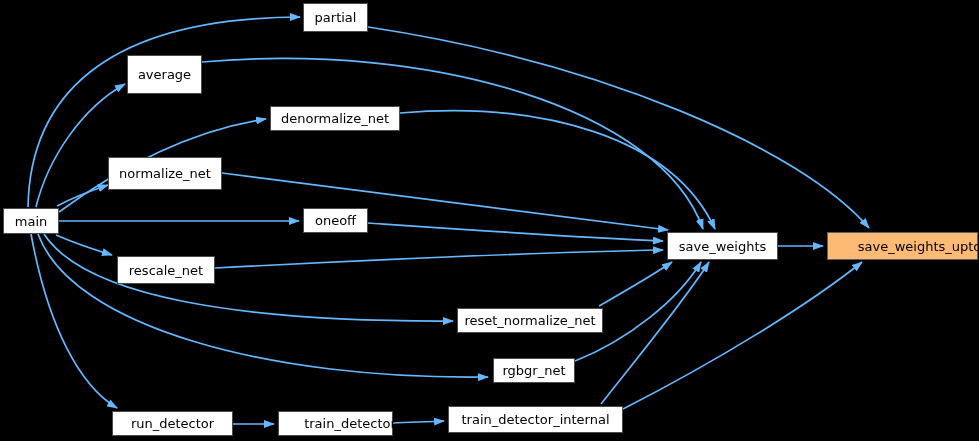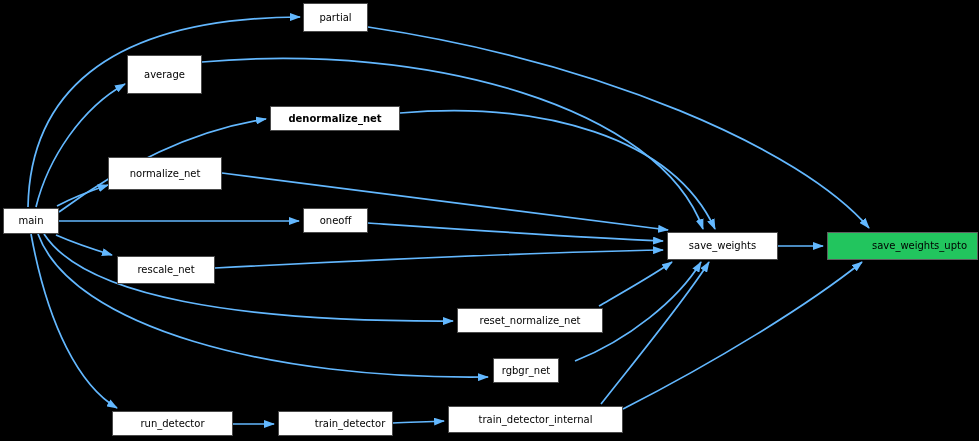--- a/index.html
+++ b/index.html
@@ -23,30 +23,30 @@
     top: 0;
     width: 979px;
     height: 441px;
   }
   .node {
     position: absolute;
     box-sizing: border-box;
     background: #ffffff;
     border: 1.4px solid #4a4a4a;
     color: #000000;
-    font-size: 10px;
+    font-size: 13px;
     line-height: 1;
     display: flex;
     align-items: center;
     justify-content: center;
     white-space: nowrap;
     cursor: pointer;
   }
   .node.highlight {
-    background: #22c55e;
+    background: #fdba74;
     border-color: #5e5e5e;
     padding-left: 34px;
   }
 </style>
 </head>
 <body>
 
 <div class="graph">
   <svg class="edges" viewBox="0 0 979 441" xmlns="http://www.w3.org/2000/svg">
     <defs>
@@ -76,25 +76,25 @@
         <path d="M575,361 C628,340 678,300 701,262" fill="none" stroke="#63b8ff" stroke-width="1.7" marker-end="url(#arrow)"></path>
         <path d="M601,404 C638,357 685,300 709,262" fill="none" stroke="#63b8ff" stroke-width="1.7" marker-end="url(#arrow)"></path>
         <path d="M623,409 C715,362 807,306 862,262" fill="none" stroke="#63b8ff" stroke-width="1.7" marker-end="url(#arrow)"></path>
         <path d="M778,246 C792,246 806,246 823,246" fill="none" stroke="#63b8ff" stroke-width="1.7" marker-end="url(#arrow)"></path>
       </g>
   </svg>
   <div id="node-layer">
       <div class="node" style="left: 3px; top: 208px; width: 56px; height: 26px;">main</div>
       <div class="node" style="left: 303px; top: 3px; width: 65px; height: 29px;">partial</div>
       <div class="node" style="left: 127px; top: 55px; width: 75px; height: 39px;">average</div>
-      <div class="node" style="left: 270px; top: 106px; width: 130px; height: 25px; font-weight: bold;">denormalize_net</div>
+      <div class="node" style="left: 270px; top: 106px; width: 130px; height: 25px;">denormalize_net</div>
       <div class="node" style="left: 108px; top: 157px; width: 114px; height: 33px;">normalize_net</div>
       <div class="node" style="left: 303px; top: 208px; width: 65px; height: 25px;">oneoff</div>
       <div class="node" style="left: 117px; top: 256px; width: 98px; height: 28px;">rescale_net</div>
       <div class="node" style="left: 457px; top: 308px; width: 146px; height: 25px;">reset_normalize_net</div>
-      <div class="node" style="left: 493px; top: 358px; width: 66px; height: 25px;">rgbgr_net</div>
+      <div class="node" style="left: 493px; top: 358px; width: 82px; height: 25px;">rgbgr_net</div>
       <div class="node" style="left: 112px; top: 411px; width: 121px; height: 25px; text-align: right;">run_detector</div>
       <div class="node" style="left: 278px; top: 411px; width: 115px; height: 25px; padding-left: 29px;">train_detector</div>
       <div class="node" style="left: 448px; top: 406px; width: 175px; height: 27px; text-align: center;">train_detector_internal</div>
       <div class="node" style="left: 667px; top: 232px; width: 111px; height: 28px;">save_weights</div>
       <div class="node highlight" style="left: 827px; top: 232px; width: 151px; height: 28px;">save_weights_upto</div>
     </div>
 </div>
 
 </body></html>

